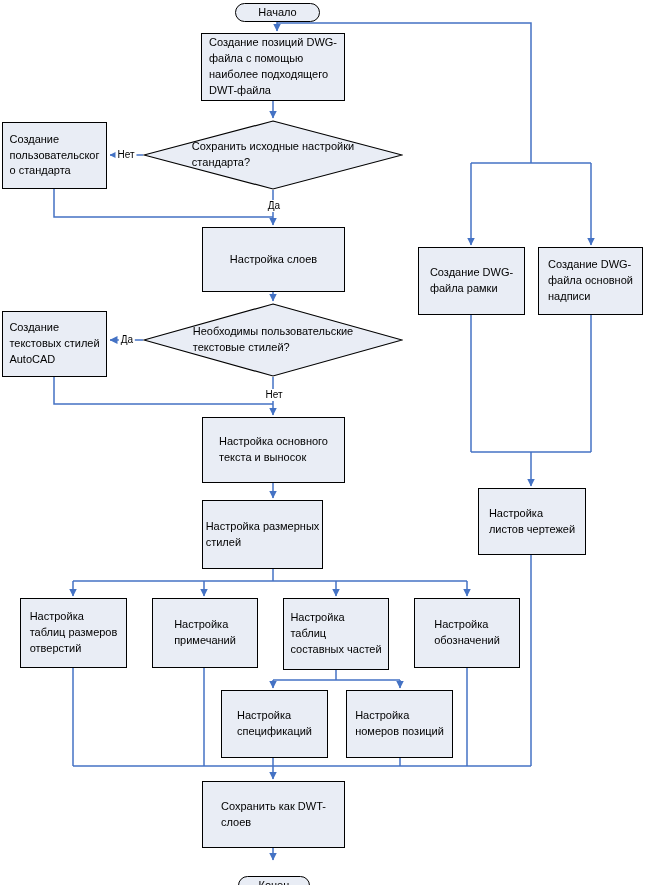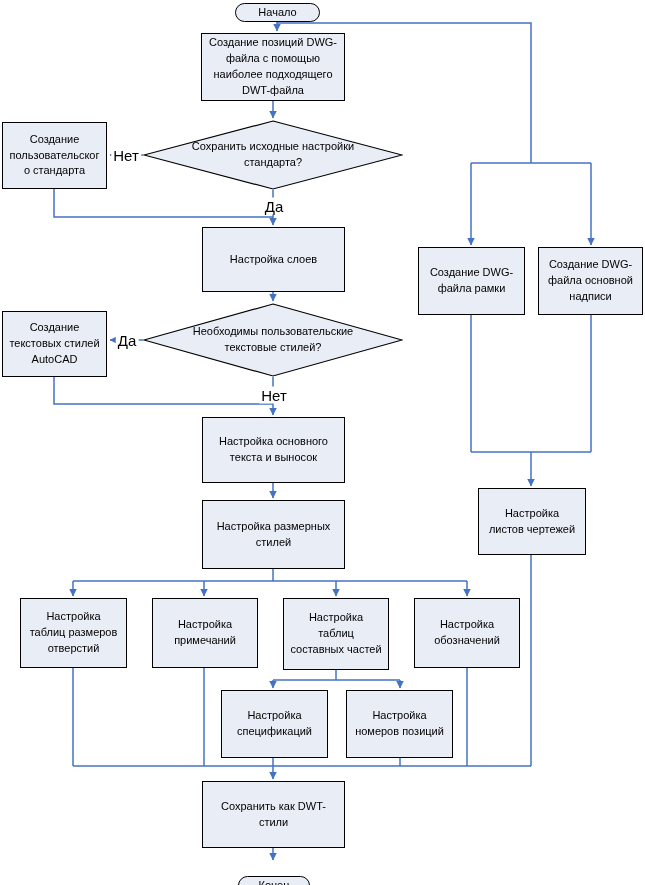--- a/index.html
+++ b/index.html
@@ -14,32 +14,32 @@
   #canvas{
     position:relative;width:645px;height:885px;background:var(--canvas-bg);
     font-family:"Liberation Sans","DejaVu Sans",sans-serif;
     color:var(--text);overflow:hidden;
   }
   #wires{position:absolute;left:0;top:0;width:645px;height:885px;}
   .connector{stroke:var(--connector);stroke-width:1.5;fill:none;}
   #arw path{fill:var(--connector);}
   .node{
     position:absolute;box-sizing:border-box;display:flex;align-items:center;justify-content:center;
-    text-align:center;font-size:11px;line-height:1.45;
+    text-align:left;font-size:11px;line-height:1.45;
   }
   .process,.terminator{
     background:var(--node-fill);border:1.2px solid var(--node-border);
   }
   .terminator{border-radius:11px;border-width:1.5px;}
   .decision{background:transparent;border:none;}
   .diamond-svg{position:absolute;left:0;top:0;width:100%;height:100%;}
   .diamond-svg polygon{fill:var(--node-fill);stroke:var(--node-border);stroke-width:1.2;vector-effect:non-scaling-stroke;}
   .label{position:relative;white-space:pre-line;padding:0 2px;}
   .edge-label{
-    position:absolute;transform:translate(-50%,-50%);font-size:15px;line-height:1;
+    position:absolute;transform:translate(-50%,-50%);font-size:10px;line-height:1;
     background:var(--label-bg);padding:1px 2px;z-index:3;
   }
 </style>
 </head>
 <body>
 
 <div id="canvas">
 
   <svg id="wires" viewBox="0 0 645 885" xmlns="http://www.w3.org/2000/svg">
     <defs>
@@ -99,27 +99,27 @@
 наиболее подходящего
 DWT-файла</div>
   </div>
   <div class="node process" style="left:202px;top:417px;width:143px;height:66px">
     <div class="label">Настройка основного
 текста и выносок</div>
   </div>
   <div class="node process" style="left:202px;top:227px;width:143px;height:65px">
     <div class="label">Настройка слоев</div>
   </div>
-  <div class="node process" style="left:202px;top:500px;width:143px;height:69px">
+  <div class="node process" style="left:202px;top:500px;width:121px;height:69px">
     <div class="label">Настройка размерных
 стилей</div>
   </div>
   <div class="node process" style="left:202px;top:781px;width:143px;height:67px">
     <div class="label">Сохранить как DWT-
-стили</div>
+слоев</div>
   </div>
 
   <div class="node decision" style="left:143px;top:120px;width:260px;height:70px">
     <svg class="diamond-svg" viewBox="0 0 260 70" preserveAspectRatio="none">
         <polygon points="130,1 259,35 130,69 1,35"></polygon>
       </svg>
     <div class="label">Сохранить исходные настройки
 стандарта?</div>
   </div>
   <div class="node decision" style="left:143px;top:303px;width:260px;height:74px">

